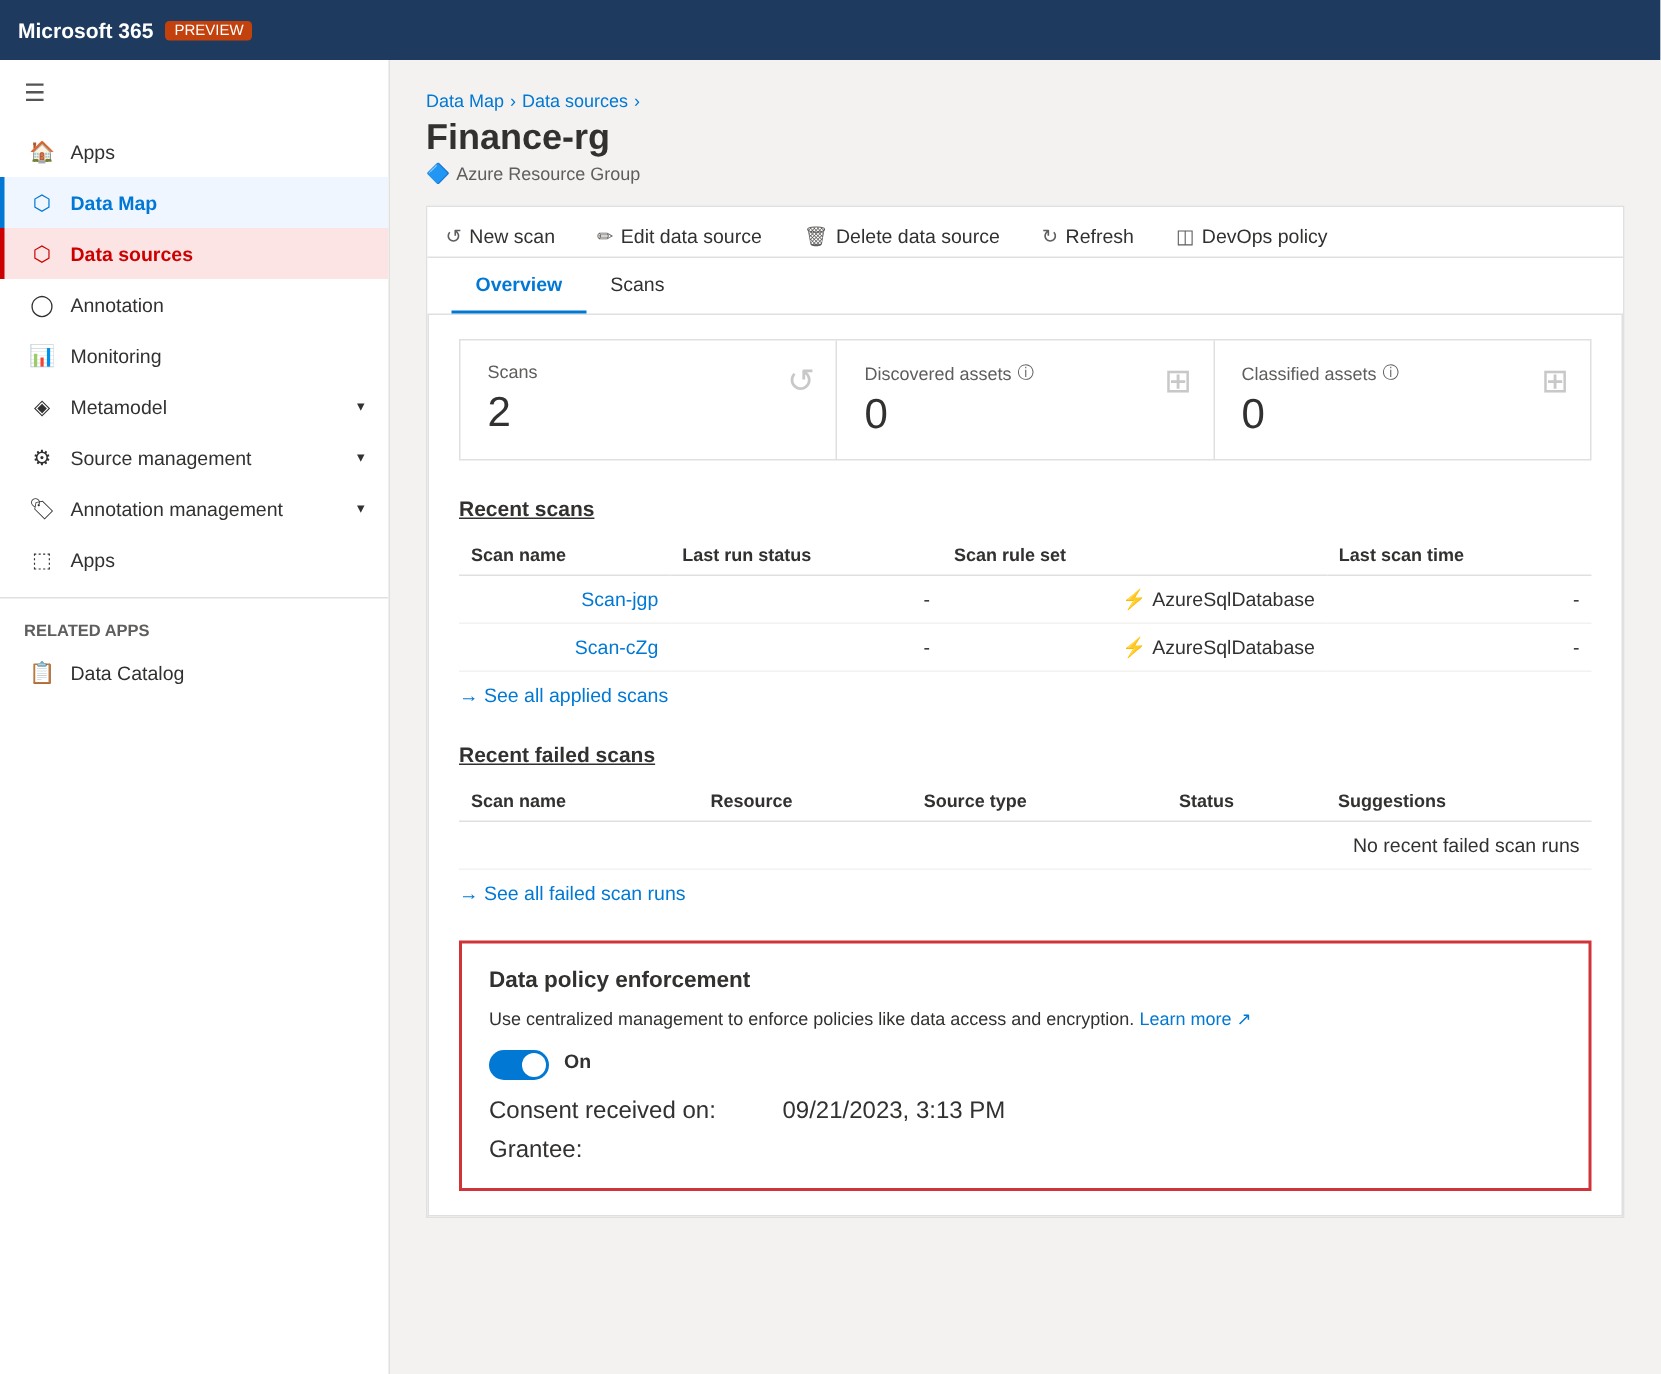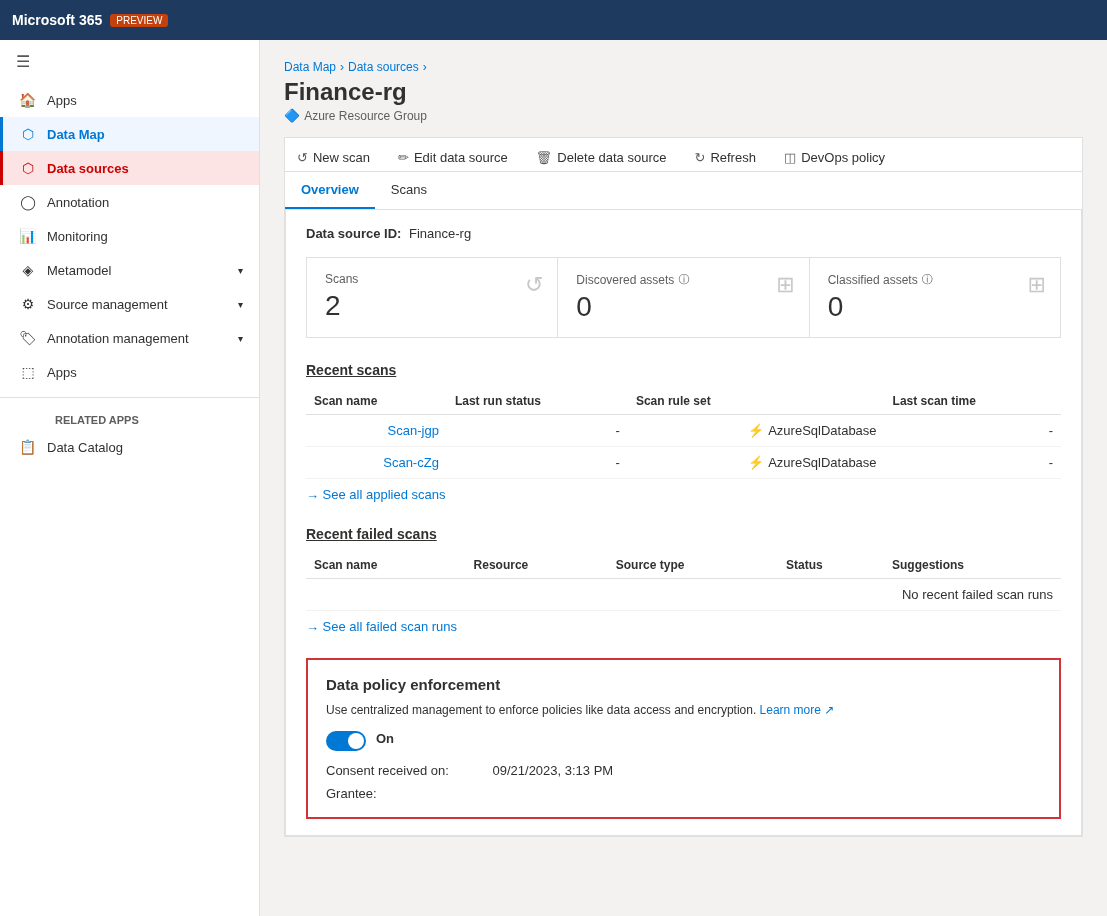--- a/index.html
+++ b/index.html
@@ -66,21 +66,20 @@
     }
     .sidebar-icon { width: 18px; text-align: center; font-size: 14px; flex-shrink: 0; }
     .sidebar-chevron { margin-left: auto; font-size: 10px; }
     .sidebar-divider { height: 1px; background: #e0e0e0; margin: 8px 0; }
     .sidebar-section-label {
       padding: 8px 16px 4px;
       font-size: 11px;
       color: #605e5c;
       font-weight: 600;
       text-transform: uppercase;
-      margin-left: 39px;
     }
 
     
     .content {
       flex: 1;
       overflow-y: auto;
       background: #f3f2f1;
       padding: 20px 24px;
     }
 
@@ -149,20 +148,21 @@
       padding: 10px 16px;
       cursor: pointer;
       font-size: 13px;
       color: #323130;
       border-bottom: 2px solid transparent;
     }
     .tab.active {
       border-bottom: 2px solid #0078d4;
       color: #0078d4;
       font-weight: 600;
+      margin-left: 16px;
     }
 
     
     .card-area {
       background: white;
       border: 1px solid #e0e0e0;
       border-top: none;
       padding: 16px 20px;
     }
 
@@ -303,21 +303,21 @@
       position: absolute;
       width: 16px;
       height: 16px;
       background: white;
       border-radius: 50%;
       top: 2px;
       right: 2px;
     }
     .toggle-label { font-size: 13px; color: #323130; }
     .policy-meta {
-      font-size: 13px;
+      font-size: 16px;
       color: #323130;
       display: flex;
       gap: 60px;
     }
     .policy-meta-label { color: #323130; }
     .policy-meta-value { color: #323130; }
 
     .red-box {
       border: 2px solid #d13438;
     }
@@ -449,24 +449,20 @@
         </button>
       </div>
 
       <div class="tabs">
         <div class="tab active">Overview</div>
         <div class="tab">Scans</div>
       </div>
 
       <div class="card-area">
 
-        <div class="datasource-id">
-          <strong>Data source ID:</strong>
-          <span class="datasource-id-value">Finance-rg</span>
-        </div>
 
         <div class="stats-row">
           <div class="stat-card">
             <div class="stat-label">
               <span>Scans</span>
             </div>
             <div class="stat-value">2</div>
             <div class="stat-icon">↺</div>
           </div>
           <div class="stat-card">

